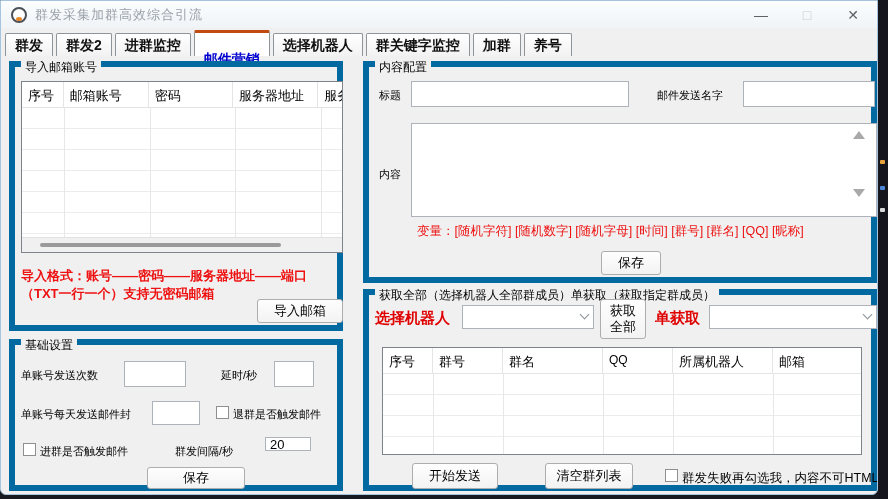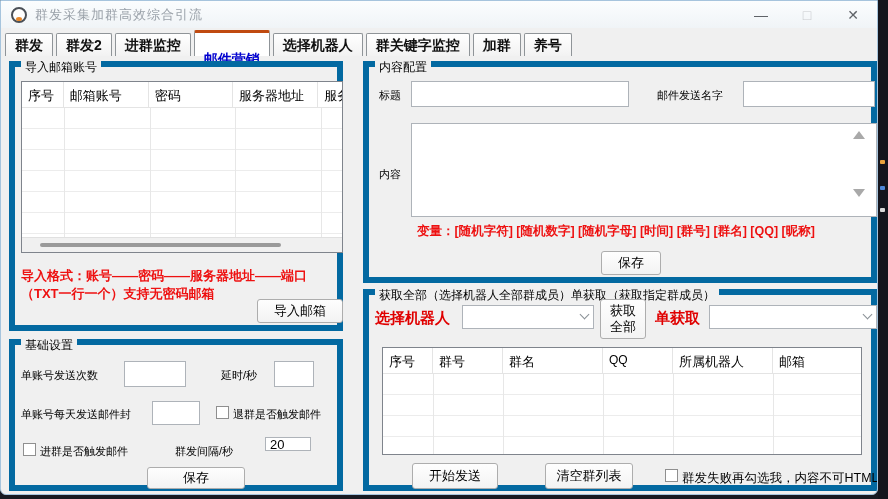--- a/index.html
+++ b/index.html
@@ -155,21 +155,21 @@
     <span class="lbl" style="left:288px; top:21px;">邮件发送名字</span>
     <input class="txt" style="left: 374px; top: 14px; width: 132px; height: 26px;">
 
     <span class="lbl" style="left:10px; top:100px;">内容</span>
     <textarea class="txt" style="left: 42px; top: 56px; width: 466px; height: 94px; resize: none;"></textarea>
     <span class="vscroll-arrows">
       <span class="arr up" style="top:64px;"></span>
       <span class="arr down" style="bottom:80px;"></span>
     </span>
 
-    <div class="hint" style="left:48px; top:156px; width:460px; font-weight:bold; font-size:12.5px;">变量：[随机字符] [随机数字] [随机字母] [时间] [群号] [群名] [QQ] [昵称]</div>
+    <div class="hint" style="left:48px; top:156px; width:460px; font-weight:normal; font-size:12.5px;">变量：[随机字符] [随机数字] [随机字母] [时间] [群号] [群名] [QQ] [昵称]</div>
 
     <button class="btn" style="left:232px; top:184px; width:60px; height:24px;">保存</button>
   </div>
 
   <div class="gbox" style="left:362px; top:288px; width:514px; height:202px;">
     <span class="legend">获取全部（选择机器人全部群成员）单获取（获取指定群成员）</span>
 
     <span class="red-lbl" style="left:6px; top:14px;">选择机器人</span>
     <div class="sel" style="left:93px; top:10px; width:132px; height:24px;">
       <span></span>

